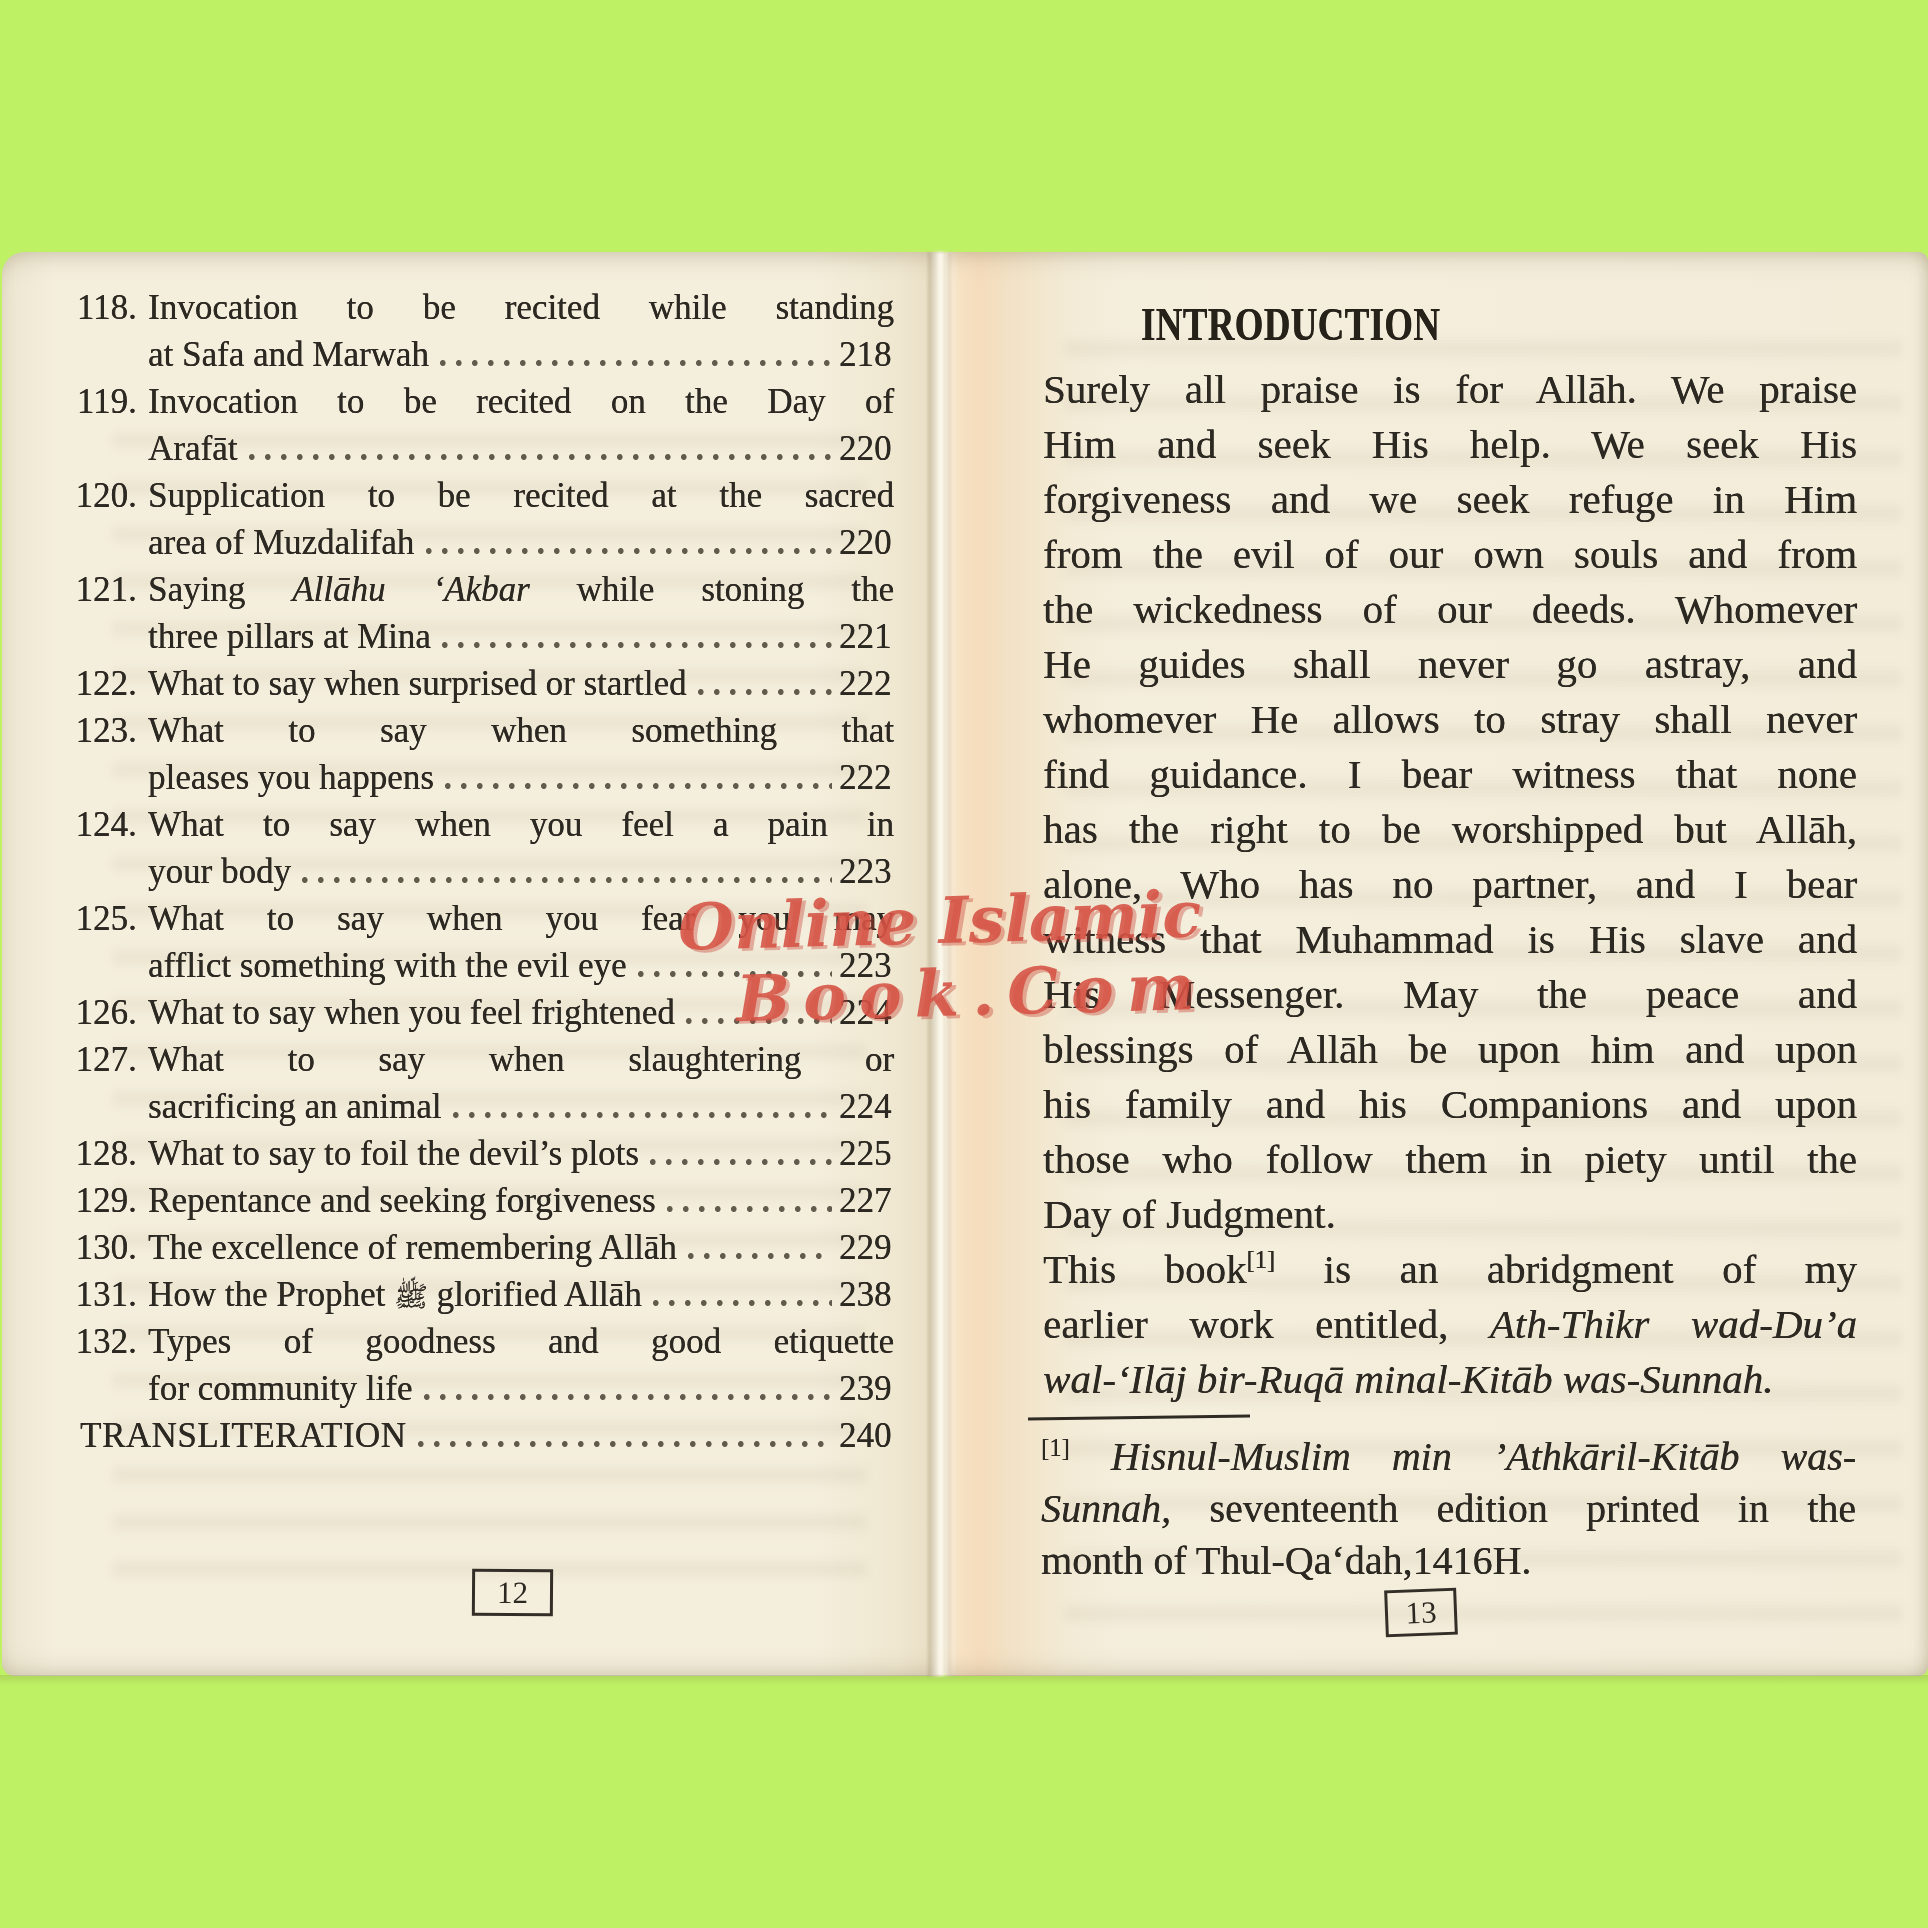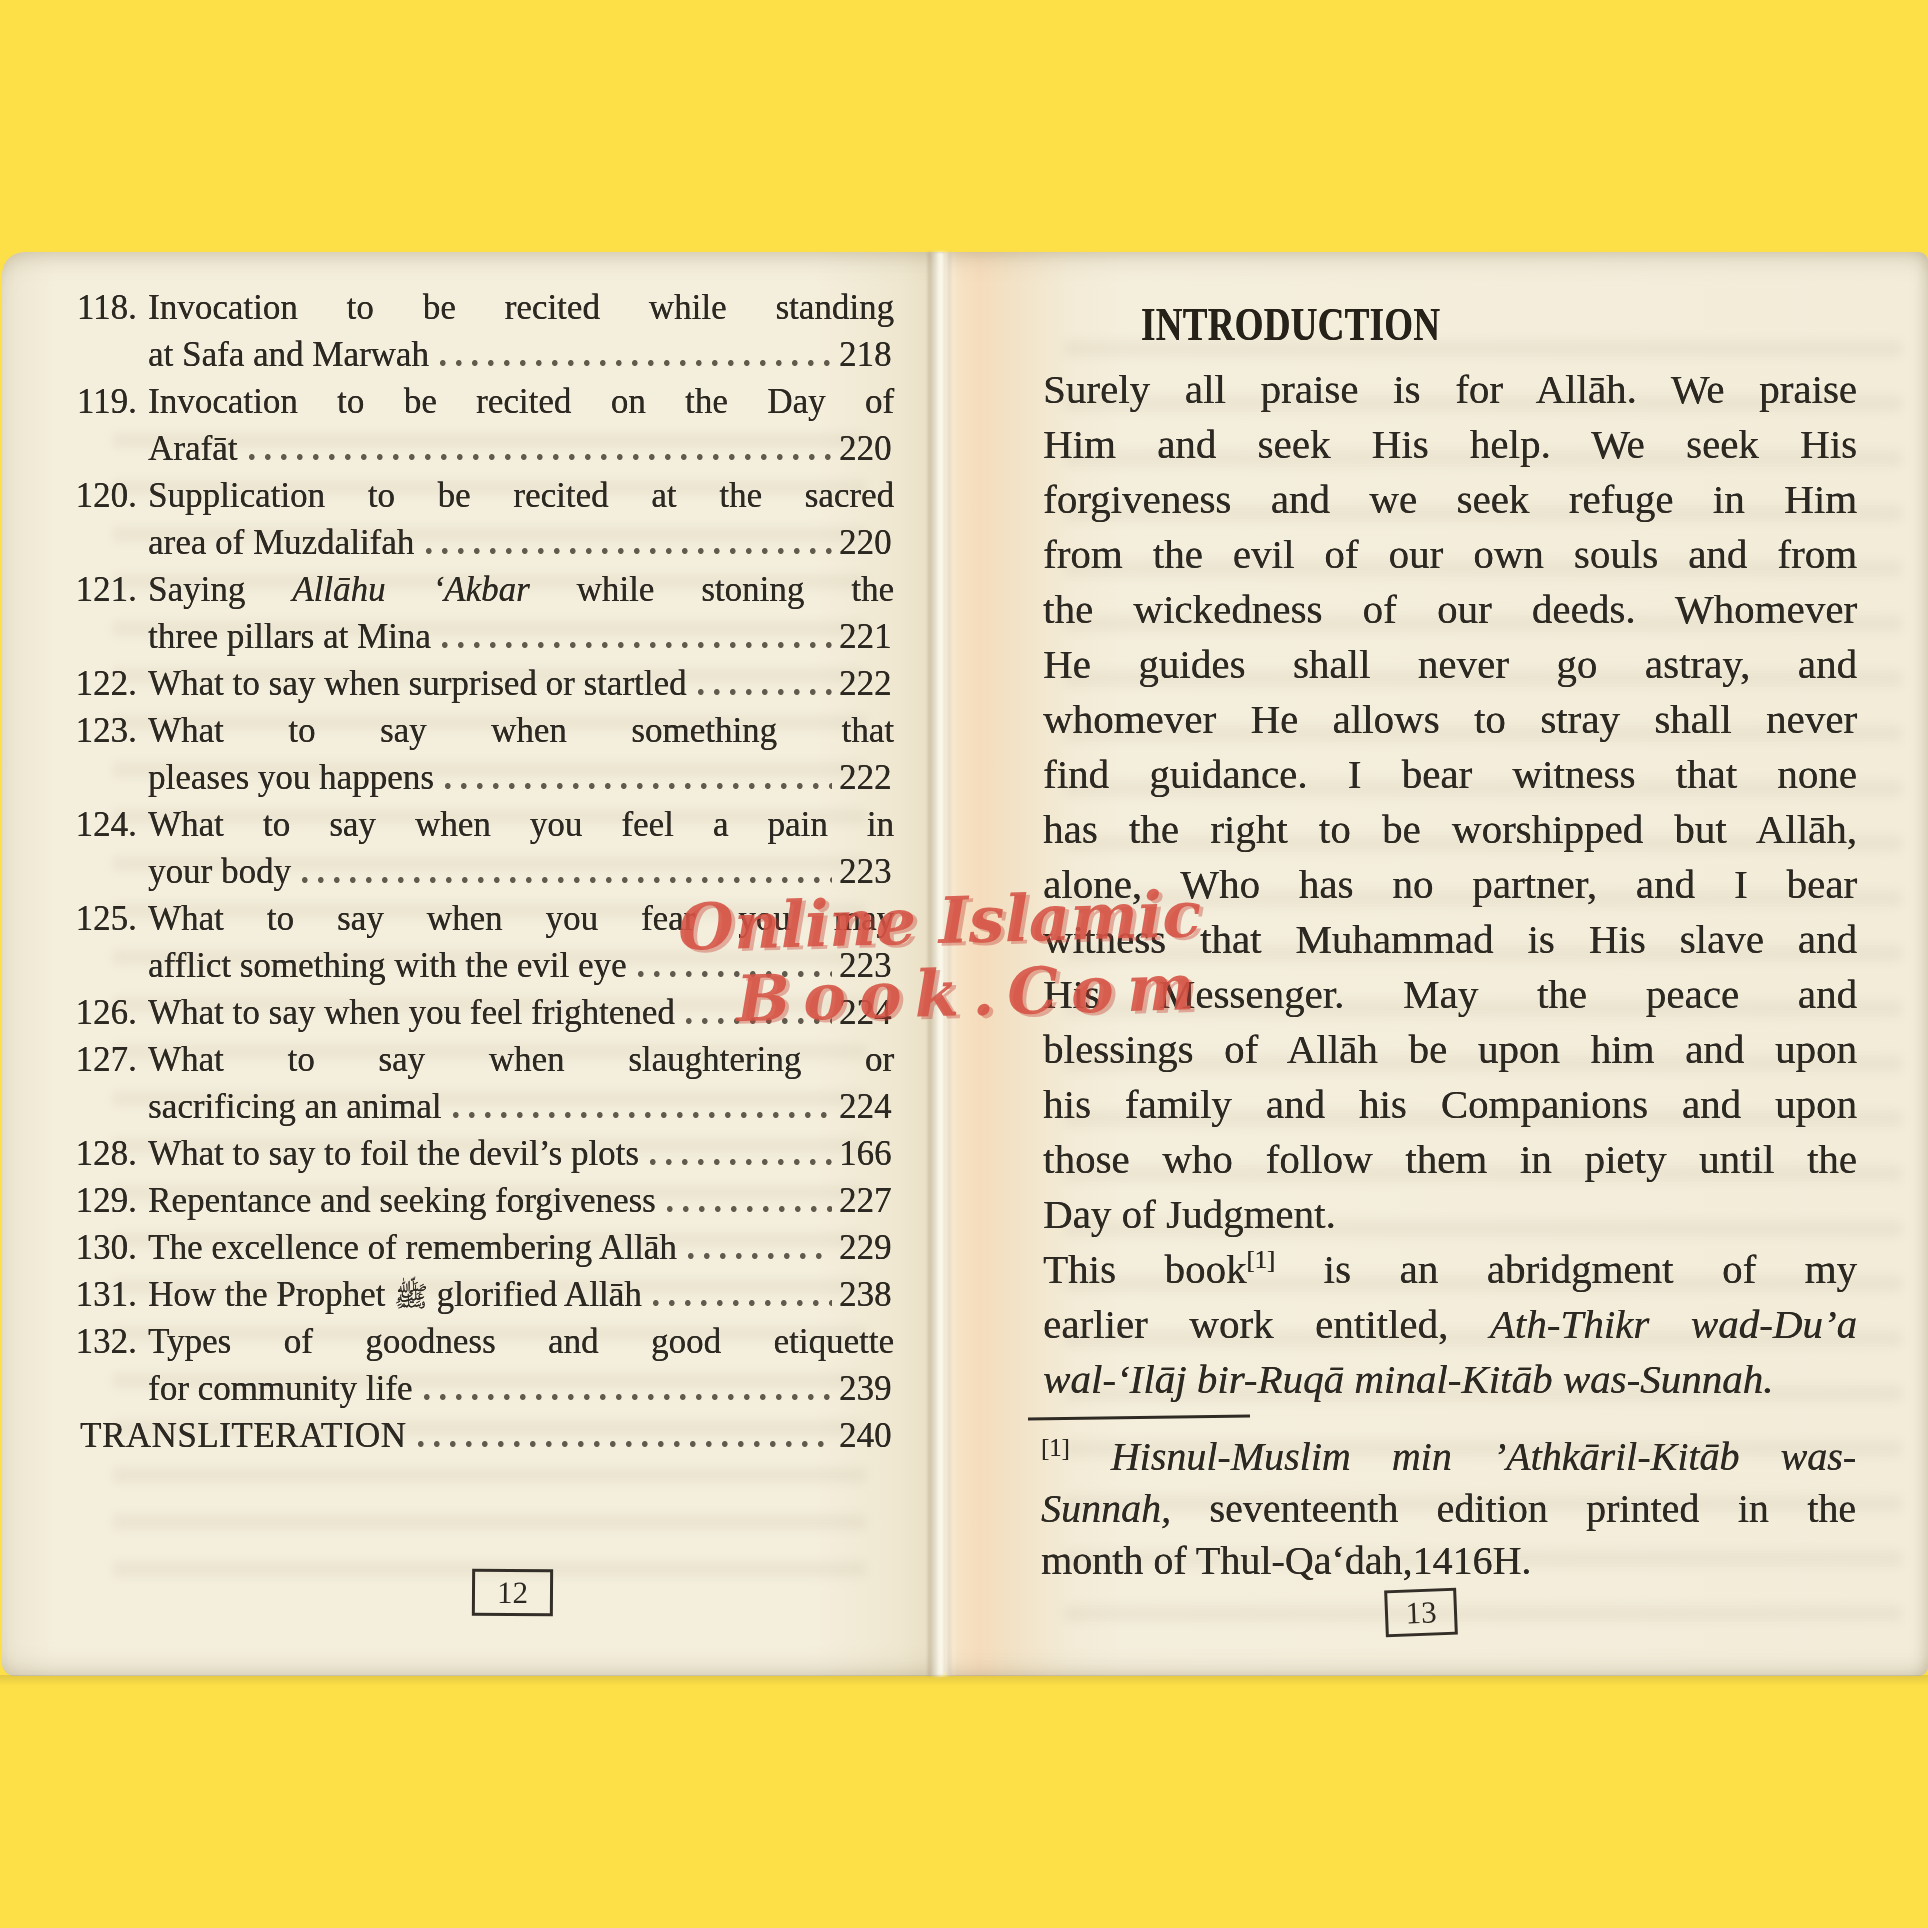--- a/index.html
+++ b/index.html
@@ -1,16 +1,16 @@
 <!DOCTYPE html>
 <html style="font-size:15px"><head>
 <meta charset="utf-8">
 <style>
   html,body{margin:0;padding:0;background:#ffffff;}
-  #canvas{position:relative;width:1928px;height:1928px;background:#fde047;overflow:hidden;
+  #canvas{position:relative;width:1928px;height:1928px;background:#bef264;overflow:hidden;
           font-family:"Liberation Serif","DejaVu Serif",serif;color:#2c2822;}
 
   .page{position:absolute;top:252px;height:1424px;}
   #page-left{left:1.9px;width:944px;border-radius:22.6px 3.8px 7.5px 13px;
     background:linear-gradient(90deg,#ece5d0 0,#f4eedc 52px,#f4eedc 86%,#efe7d0 95%,#e7ddc2 99.5%);
     box-shadow:inset 0 15px 24.5px -15px rgba(150,135,100,.55), inset 0 -17px 24.5px -17px rgba(150,135,100,.5);}
   #page-right{left:945px;width:983px;border-radius:3.8px 9.4px 9.4px 3.8px;
     background:linear-gradient(90deg,#fdf9ee 0,#f7e3c6 13px,#f5dcbc 34px,#f2e2c6 66px,#f3ebd6 122px,#f4eedc 179px,#f2ecd9 100%);
     box-shadow:inset 0 15px 24.5px -15px rgba(150,135,100,.5), inset 0 -17px 24.5px -17px rgba(150,135,100,.45), inset -9.4px 0 17px -9.4px rgba(150,135,100,.35);}
   #crease{position:absolute;left:928px;top:252px;width:22.6px;height:1424px;z-index:2;
@@ -195,21 +195,21 @@
           <span class="toc-text">sacrificing an animal</span>
           <span class="leader"></span>
           <span class="toc-page">224</span>
         </div>
     </div>
 
     <div class="toc-line">
         <span class="toc-num">128.</span>
         <span class="toc-text">What to say to foil the devil’s plots</span>
         <span class="leader"></span>
-        <span class="toc-page">166</span>
+        <span class="toc-page">225</span>
       </div>
 
     <div class="toc-line">
         <span class="toc-num">129.</span>
         <span class="toc-text">Repentance and seeking forgiveness</span>
         <span class="leader"></span>
         <span class="toc-page">227</span>
       </div>
 
     <div class="toc-line">

